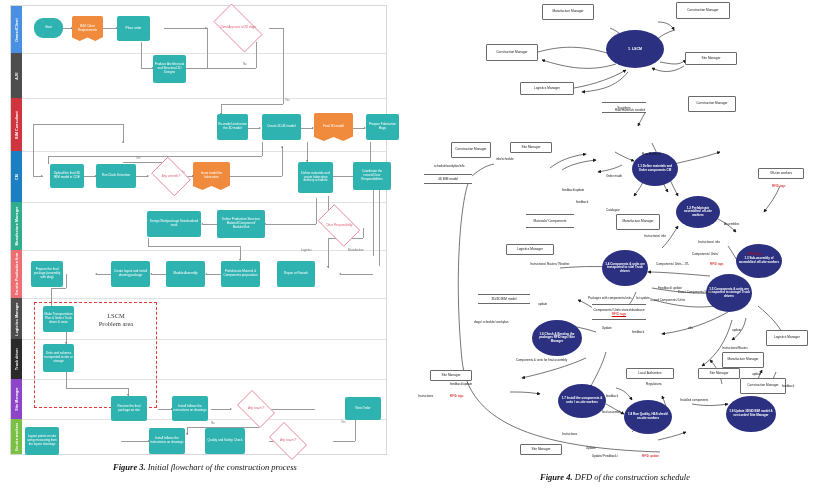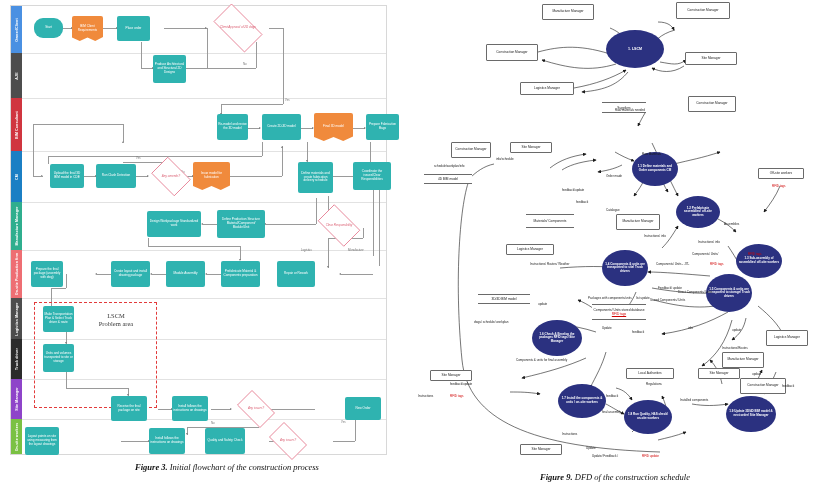--- a/index.html
+++ b/index.html
@@ -5,21 +5,21 @@
   html,body{margin:0;padding:0;background:#ffffff;}
   body{width:820px;height:501px;font-family:"Liberation Sans",sans-serif;overflow:hidden;}
   #root{position:relative;width:820px;height:501px;}
 
   
   .fig{position:absolute;}
   .cap{position:absolute;font-family:"Liberation Serif",serif;font-style:italic;font-size:8.5px;color:#111;text-align:center;width:100%;}
   .cap b{font-style:italic;font-weight:bold;}
 
   
-  #fig3{left:0;top:0;width:410px;height:426px;padding-left:44px;}
+  #fig3{left:0;top:0;width:410px;height:426px;}
   #fc-frame{position:absolute;left:10px;top:5px;width:375px;height:448px;border:1px solid #d8d8d8;background:#fff;}
   .swim{position:absolute;left:0;width:375px;border-bottom:1px solid #e2e2e2;}
   .swim-tab{position:absolute;left:0;top:0;width:11px;height:100%;}
   .swim-tab span{display:block;position:absolute;left:50%;top:50%;transform:translate(-50%,-50%) rotate(-90deg);
       white-space:nowrap;font-size:3.6px;font-weight:bold;color:#fff;letter-spacing:.1px;}
 
   .node{position:absolute;box-sizing:border-box;display:flex;align-items:center;justify-content:center;
       text-align:center;color:#fff;font-size:3.1px;line-height:1.25;padding:1px;border-radius:2px;}
   .n-teal{background:#2fb3b0;}
   .n-start{background:#2fb3b0;border-radius:9px;}
@@ -474,17 +474,17 @@
     <div class="dlbl" style="left:152px;top:432px;">Instructions</div>
     <div class="dlbl" style="left:176px;top:446px;">Update</div>
     <div class="dlbl" style="left:270px;top:398px;">Installed components</div>
     <div class="dlbl" style="left:342px;top:372px;">update</div>
     <div class="dlbl" style="left:372px;top:384px;">feedback</div>
     <div class="dlbl" style="left:182px;top:454px;">Update/ Feedback /</div>
     <div class="dlbl" style="left:232px;top:454px;color:#d00000;">RFID update</div>
     <div class="dlbl" style="left:268px;top:290px;">Direct Components/ Units</div>
 
     <div class="cap" style="top:472px;left:0;">
-      <b>Figure 9.</b>
+      <b>Figure 4.</b>
       <span>DFD of the construction schedule</span>
     </div>
   </div>
 </div>
 
 </body></html>

